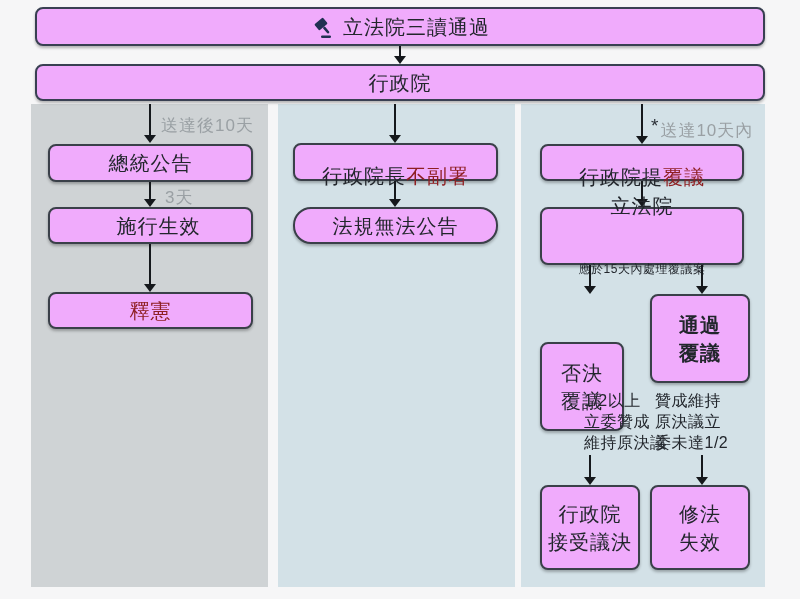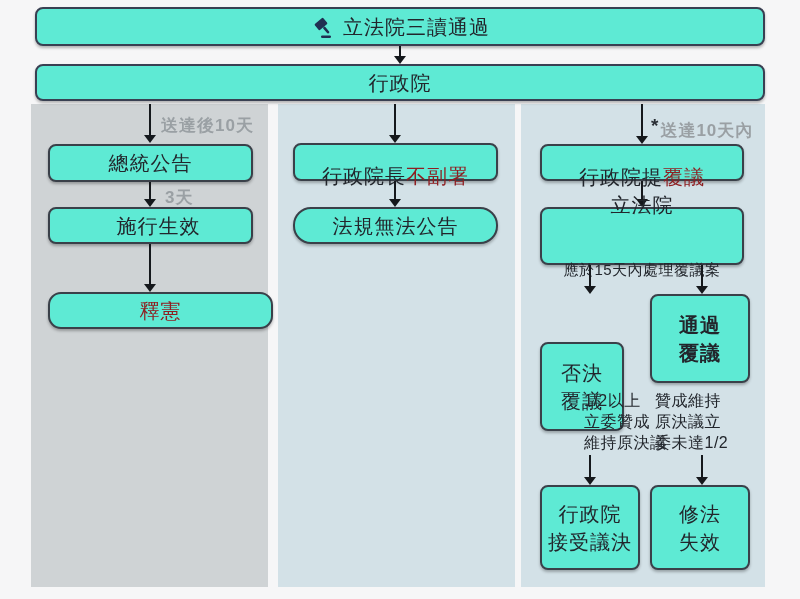--- a/index.html
+++ b/index.html
@@ -8,50 +8,50 @@
     position:relative; width:800px; height:599px;
     background:#f6f6f7; overflow:hidden;
     font-family:"Liberation Sans","DejaVu Sans",sans-serif;
     color:#22262c;
   }
   .panel { position:absolute; top:104px; height:483px; }
   .panel.gray { background:#cfd3d5; }
   .panel.blue { background:#d3e1e7; }
 
   .node {
-    position:absolute; background:#5eead4;
+    position:absolute; background:#f0abfc;
     border:2px solid #3a4049; border-radius:8px;
     display:flex; align-items:center; justify-content:center;
     box-shadow:0 2px 3px rgba(0,0,0,0.28);
     font-size:20px; font-weight:500; letter-spacing:1px;
     text-align:center; line-height:1.4; white-space:pre-line;
   }
   .node.header { border-width:2px; border-color:#394052; font-size:20px; }
   .red { color:#8e1f22; }
 
   .varrow { position:absolute; width:2px; background:#15181c; }
   .varrow::after {
     content:''; position:absolute; bottom:-8px; left:50%;
     transform:translateX(-50%);
     border-left:6px solid transparent; border-right:6px solid transparent;
     border-top:8px solid #15181c;
   }
 
   .arrow-label {
     position:absolute; color:#9aa0a4; font-size:17px;
-    letter-spacing:1px; white-space:nowrap; font-weight:700;
+    letter-spacing:1px; white-space:nowrap; font-weight:400;
   }
   .arrow-label .star { color:#2a2f36; font-size:19px; vertical-align:4px; margin-right:1px; }
 
   .cond-label {
     position:absolute; font-size:16px; font-weight:500;
     line-height:21px; letter-spacing:0.5px; white-space:pre-line;
   }
 
-  .node .sub { font-size:15px; font-weight:500; letter-spacing:0.5px; line-height:1.2;margin-top:40px; }
+  .node .sub { font-size:12px; font-weight:500; letter-spacing:0.5px; line-height:1.2;margin-top:40px; }
   .node .title-line { line-height:1.15; }
   .stack { display:flex; flex-direction:column; align-items:center; gap:4px; }
 
   .gavel { width:24px; height:24px; margin-right:9px; flex:0 0 auto; }
 </style>
 </head>
 <body>
 
 <div class="canvas">
 
@@ -87,21 +87,21 @@
 
   <div class="varrow" style="left:149px; top:182px; height:17px;"></div>
   <div class="arrow-label" style="left:165px; top:186px;">3天</div>
 
   <div class="node" style="left:48px; top:207px; width:205px; height:37px;padding-left:16px;">
     <span>施行生效</span>
   </div>
 
   <div class="varrow" style="left:149px; top:244px; height:40px;"></div>
 
-  <div class="node" style="left:48px; top:292px; width:225px; height:37px;border-radius:13px;">
+  <div class="node" style="left:48px; top:292px; width:205px; height:37px;">
     <span class="red">釋憲</span>
   </div>
 
   <div class="varrow" style="left:394px; top:104px; height:31px;"></div>
 
   <div class="node" style="left:293px; top:143px; width:205px; height:38px;">
     <span>
       <span>行政院長</span><span class="red">不副署</span>
     </span>
   </div>

